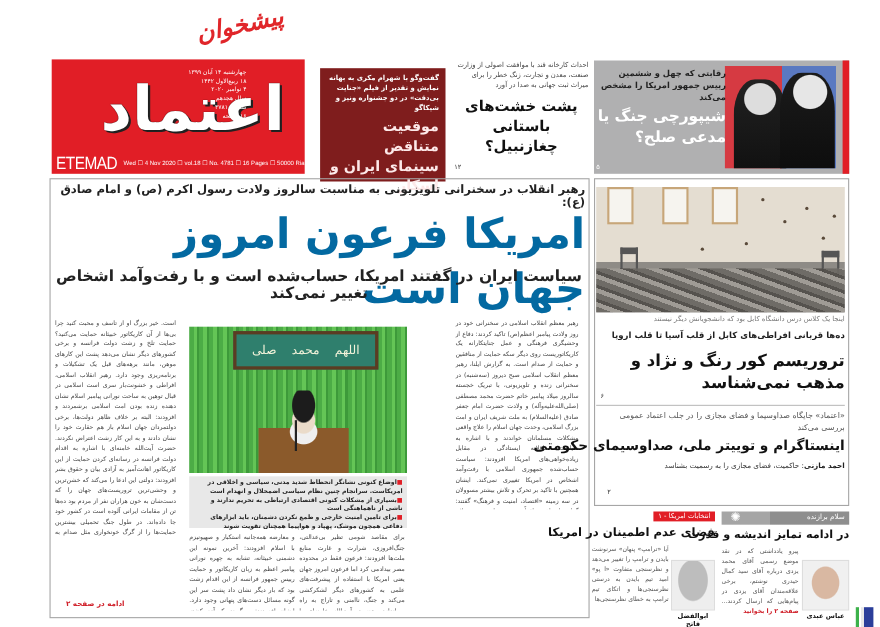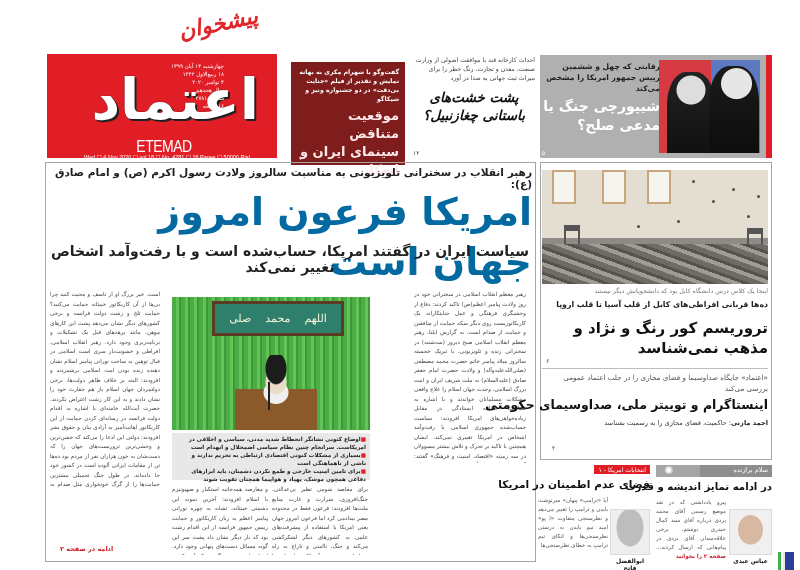--- a/index.html
+++ b/index.html
@@ -9,34 +9,34 @@
   .rtl { direction: rtl; text-align: right; }
 
   
   .wm-persian { left: 178px; top: 10px; color: #e0262a; font-family: "DejaVu Serif", serif; font-size: 22px; font-weight: bold; font-style: italic; transform: rotate(-12deg); }
   .wm-latin { left: 170px; top: 56px; color: #f4b7b9; font-family: "Liberation Sans", sans-serif; font-size: 15px; letter-spacing: 0.5px; }
 
   
   .masthead { left: 47px; top: 54px; width: 230px; height: 104px; background: #e11e26; overflow: hidden; }
   .logo { right: 18px; top: 4px; color: #ffffff; font-family: "DejaVu Sans", sans-serif; font-weight: bold; font-size: 56px; line-height: 84px; text-shadow: 0 0 1px #000, 2px 2px 0 #222; letter-spacing: -4px; }
   .dateblock { left: 109px; top: 8px; width: 68px; color: #fff; font-size: 5.5px; line-height: 8px; direction: rtl; text-align: right; }
-  .strip { left: 0; bottom: 0; width: 230px; height: 20px; display: flex; align-items: center; padding-left: 4px; color: #fff; flex-direction: column; }
+  .strip { left: 0; bottom: 0; width: 230px; height: 20px; display: flex; align-items: center; padding-left: 4px; color: #fff; }
   .strip .brand { font-family: "Liberation Sans", sans-serif; font-size: 14px; letter-spacing: -0.5px; transform: scaleY(1.15); }
   .strip .info { font-family: "Liberation Sans", sans-serif; font-size: 5.5px; margin-left: 6px; white-space: nowrap; }
 
   
   .cinema { left: 291px; top: 62px; width: 114px; height: 103px; background: #7f1d1d; color: #fff; padding: 5px 6px; }
   .cinema .kicker { font-size: 6.2px; line-height: 9px; font-weight: bold; }
   .cinema .head { font-size: 13px; line-height: 18px; font-weight: bold; margin-top: 4px; color: #fde9e9; }
   .cinema .pg { position: absolute; left: 8px; bottom: 4px; font-size: 6px; }
 
   
   .chog { left: 413px; top: 55px; width: 122px; height: 103px; }
   .chog .kicker { font-size: 6.2px; line-height: 9px; color: #444; }
-  .chog .head { font-size: 13.5px; line-height: 18px; font-weight: bold; text-align: center; margin-top: 6px; color: #111; font-style: italic; }
+  .chog .head { font-size: 13.5px; line-height: 18px; font-weight: bold; text-align: center; margin-top: 6px; color: #111; }
   .chog .pg { position: absolute; left: 0; bottom: 2px; font-size: 6px; color: #333; }
 
   
   .election { left: 540px; top: 55px; width: 232px; height: 103px; background: #b0b0b1; border-right: 6px solid #e11e26; }
   .election .img { position: absolute; left: 119px; top: 5px; width: 101px; height: 93px; background: linear-gradient(90deg, #d63a42 0%, #d63a42 51%, #5a79c1 51%, #5a79c1 100%); overflow: hidden; }
   .election .img .p1 { position: absolute; left: 8px; top: 12px; width: 48px; height: 82px; background: radial-gradient(circle at 50% 22%, #ddd 0 14px, transparent 15px), linear-gradient(#222, #111); border-radius: 40% 40% 0 0; }
   .election .img .p2 { position: absolute; left: 50px; top: 6px; width: 50px; height: 88px; background: radial-gradient(circle at 55% 20%, #e6e6e6 0 15px, transparent 16px), linear-gradient(#1b1b1b, #0d0d0d); border-radius: 40% 40% 0 0; }
   .election .text { position: absolute; right: 106px; top: 6px; width: 118px; direction: rtl; text-align: right; }
   .election .kicker { font-size: 7.6px; line-height: 11px; font-weight: bold; color: #222; }
   .election .head { font-size: 14px; line-height: 19px; font-weight: bold; color: #fff; margin-top: 3px; text-align: right; }

